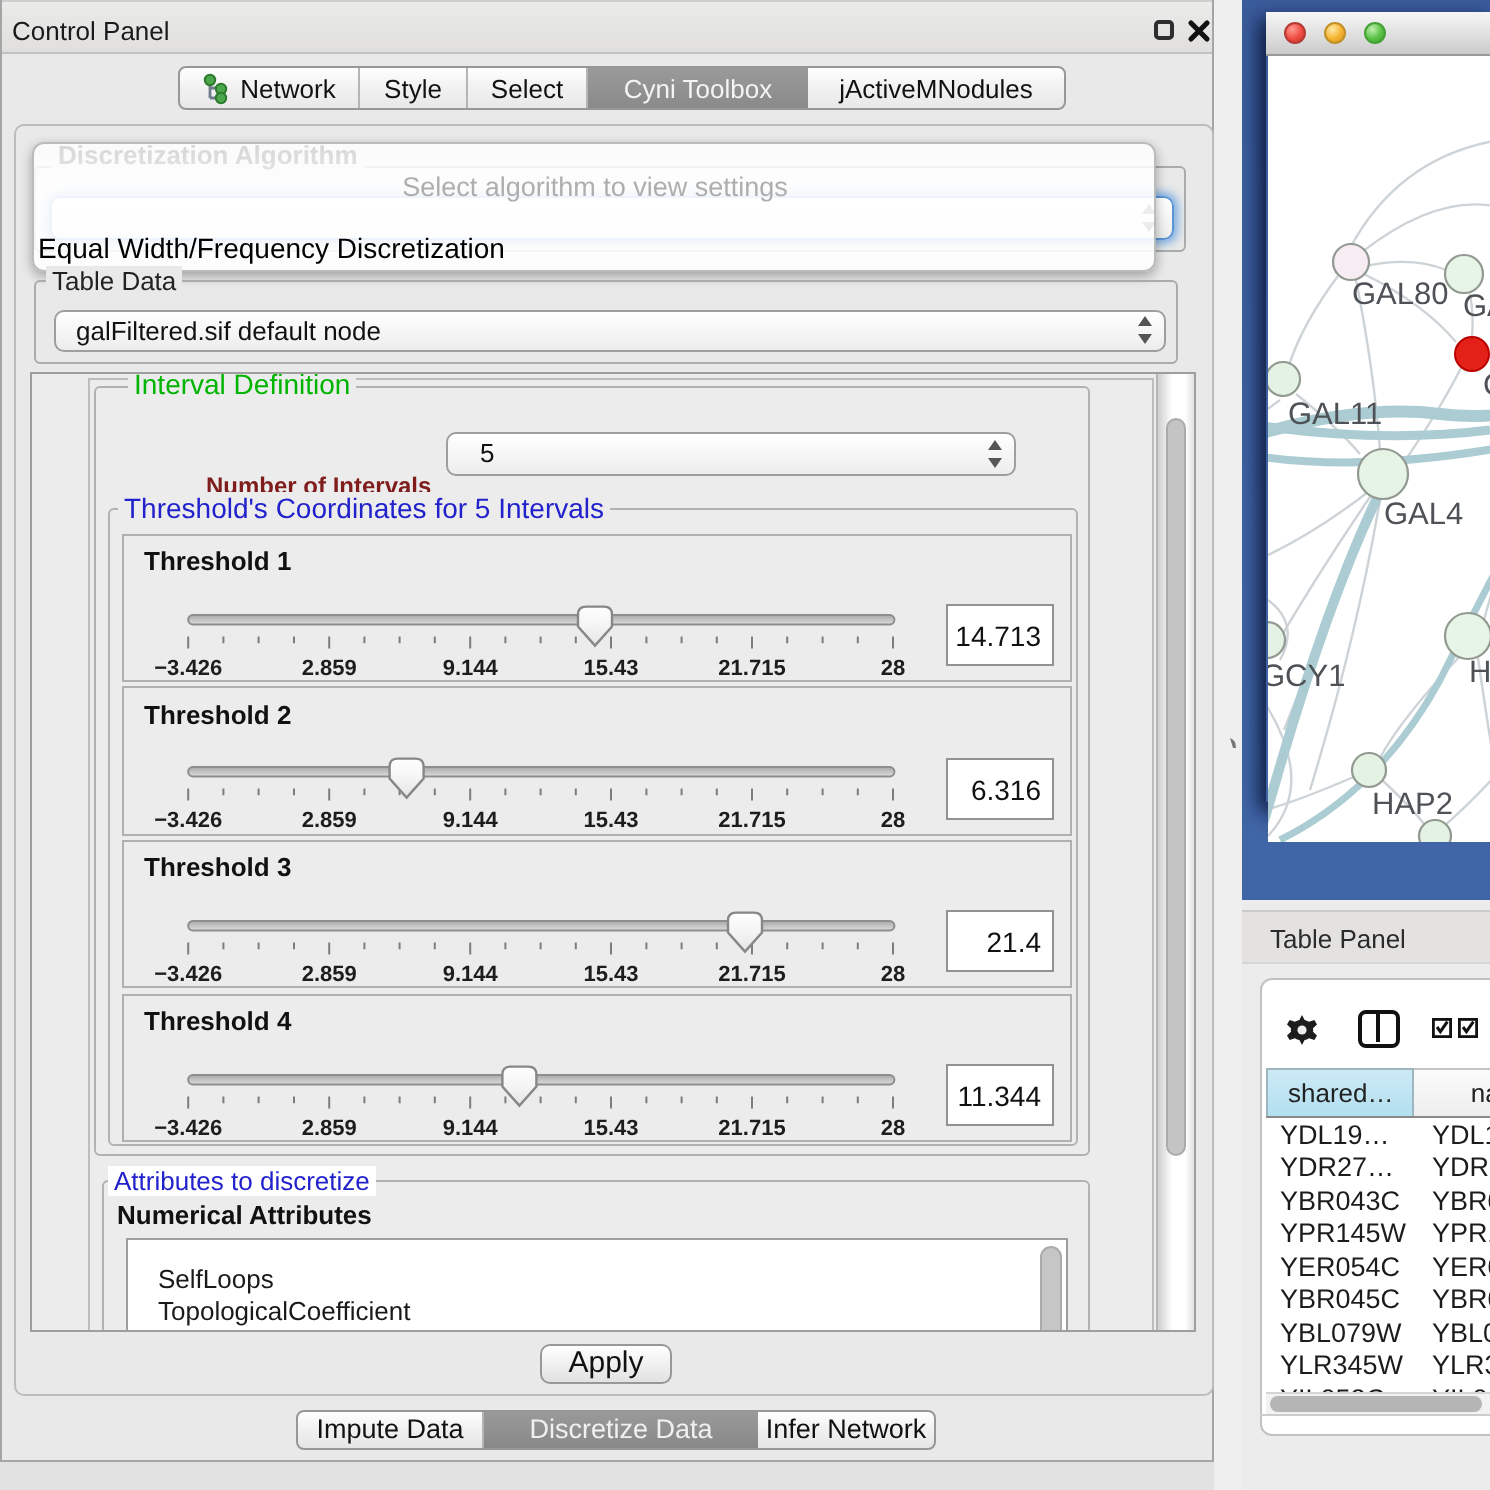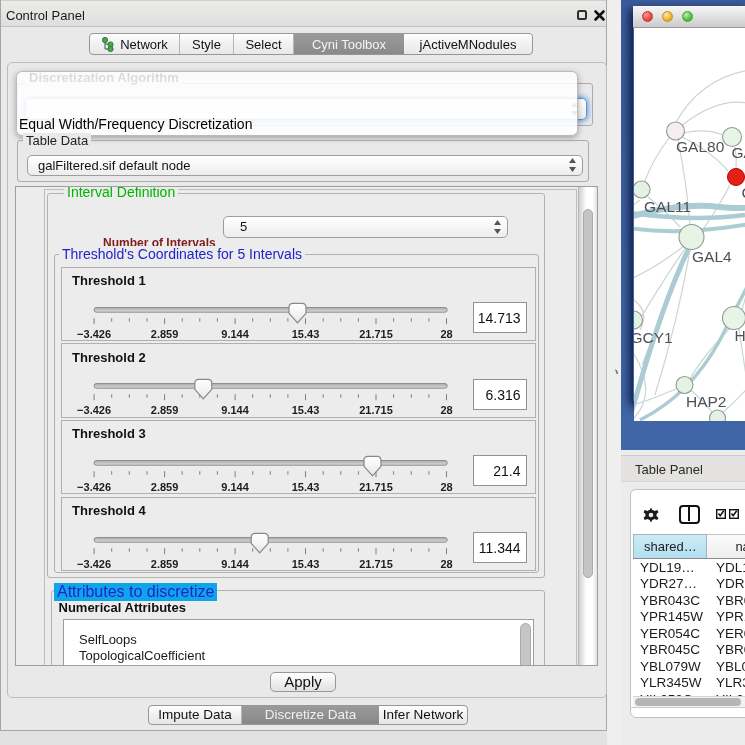--- a/index.html
+++ b/index.html
@@ -39,20 +39,21 @@
 
   <div class="abs" style="left:16px;top:83px;width:576px;height:43px;border:1px solid #ababab;border-radius:3px;"></div>
   <div class="abs" style="left:25px;top:70px;font-size:13px;font-weight:bold;color:#333;background:#e9e9e9;padding:0 3px;">Discretization Algorithm</div>
 
   <div class="abs" style="left:24px;top:98px;width:562px;height:22px;background:linear-gradient(#ffffff,#ededed);border:1.5px solid #5c95d6;border-radius:5px;box-shadow:0 0 4px 2px rgba(100,160,225,0.8);"></div>
   <svg class="abs" style="left:569px;top:101px" width="9" height="16" viewBox="0 0 9 16">
       <path d="M4.5,1 L8,6 H1 Z M4.5,15 L1,10 H8 Z" fill="#555"></path>
     </svg>
 
   <div class="abs" style="left:14.5px;top:71px;width:562.5px;height:65px;background:linear-gradient(rgba(255,255,255,0.80),rgba(255,255,255,0.90) 35%,rgba(255,255,255,0.87));border-radius:6px;box-shadow:0 2px 6px rgba(0,0,0,0.32);border:1px solid rgba(165,165,165,0.75);">
+    <div class="abs" style="left:0;top:14px;width:562px;text-align:center;font-size:13.5px;color:#aeaeae;">Select algorithm to view settings</div>
     <div class="abs" style="left:2.5px;top:44px;font-size:14px;color:#000;">Equal Width/Frequency Discretization</div>
   </div>
 
   <div class="abs" style="left:16px;top:140px;width:572px;height:42px;border:1px solid #ababab;border-radius:3px;"></div>
   <div class="abs" style="left:22px;top:133px;font-size:13px;color:#222;background:#e9e9e9;padding:0 3px;">Table Data</div>
   <div class="abs" style="left:26px;top:154.5px;width:556px;height:21.5px;background:linear-gradient(#ffffff,#ededed);border:1px solid #9e9e9e;border-radius:5px;font-size:13px;color:#111;line-height:19px;padding-left:10px;">galFiltered.sif default node</div>
   <svg class="abs" style="left:567px;top:157px" width="9" height="16" viewBox="0 0 9 16">
       <path d="M4.5,1 L8,6 H1 Z M4.5,15 L1,10 H8 Z" fill="#555"></path>
     </svg>
 
@@ -172,21 +173,21 @@
               <text x="243.5" y="69.5" font-family="Liberation Sans, sans-serif" font-size="11" font-weight="bold" fill="#1d1d1d" text-anchor="middle">15.43</text>
               <text x="314.0" y="69.5" font-family="Liberation Sans, sans-serif" font-size="11" font-weight="bold" fill="#1d1d1d" text-anchor="middle">21.715</text>
               <text x="384.5" y="69.5" font-family="Liberation Sans, sans-serif" font-size="11" font-weight="bold" fill="#1d1d1d" text-anchor="middle">28</text>
               <path d="M189.2,39.3 Q189.2,35.3 193.2,35.3 L202.2,35.3 Q206.2,35.3 206.2,39.3 L206.2,45.3 L197.7,54.8 L189.2,45.3 Z" fill="url(#th)" stroke="#878787" stroke-width="1.2"></path>
             </svg>
             <div style="position:absolute;left:10.5px;top:5.5px;font-size:13px;font-weight:bold;color:#111;">Threshold 4</div>
             <div style="position:absolute;left:411px;top:34.5px;width:54px;height:31px;background:#fff;border:1px solid #919191;font-size:14px;color:#111;text-align:right;padding:0 5px 0 0;line-height:31px;">11.344</div>
           </div>
 
         <div class="abs" style="left:49px;top:589px;width:494px;height:120px;border:1px solid #b2b2b2;border-radius:3px;"></div>
-        <div class="abs" style="left:52px;top:582px;font-size:16px;color:#2222cc;background:#0ea5e9;padding:0 3px;">Attributes to discretize</div>
+        <div class="abs" style="left:52px;top:582px;font-size:13px;color:#2222cc;background:#ffffff;padding:0 3px;">Attributes to discretize</div>
         <div class="abs" style="left:56.5px;top:599px;font-size:13px;font-weight:bold;color:#111;">Numerical Attributes</div>
         <div class="abs" style="left:61px;top:617.5px;width:471px;height:92px;background:#fff;border:1px solid #9e9e9e;">
           <div class="abs" style="left:15px;top:0px;font-size:13px;color:#1a1a1a;line-height:16.75px;margin-top:12px;">SelfLoops<br>TopologicalCoefficient<br>BetweennessCentrality<br>ClusteringCoefficient</div>
           <div class="abs" style="right:2.5px;top:3px;width:11px;height:86px;border-radius:5.5px;background:#c6c6c6;border:1px solid #ababab;"></div>
         </div>
       </div>
     </div>
 
     <div class="abs" style="right:0;top:0;width:19px;height:480px;background:linear-gradient(90deg,#cfcfcf,#ffffff 40%,#ffffff 75%,#e2e2e2);border-left:1px solid #b5b5b5;">
       <div class="abs" style="left:4.5px;top:22px;width:9.5px;height:369px;background:#c4c4c4;border:1px solid #aaa;border-radius:5px;"></div>

